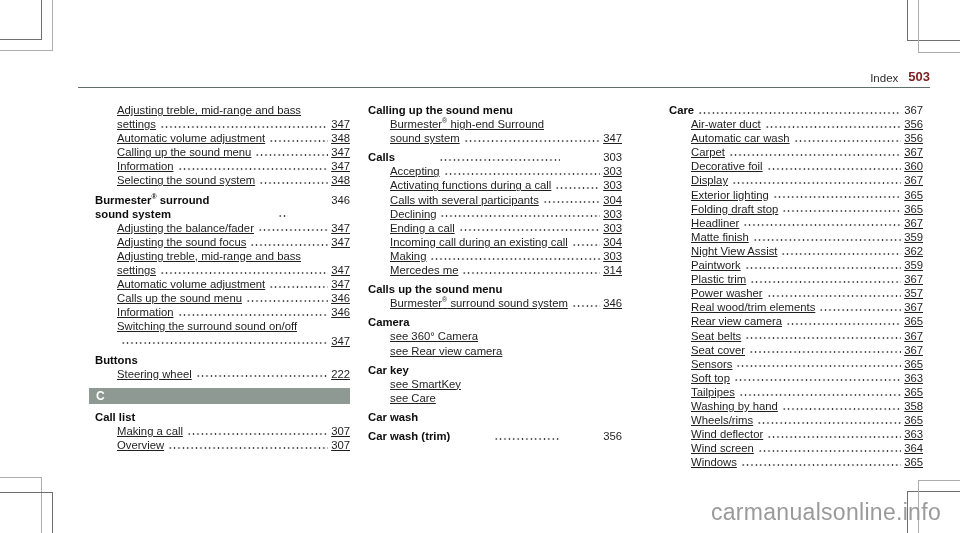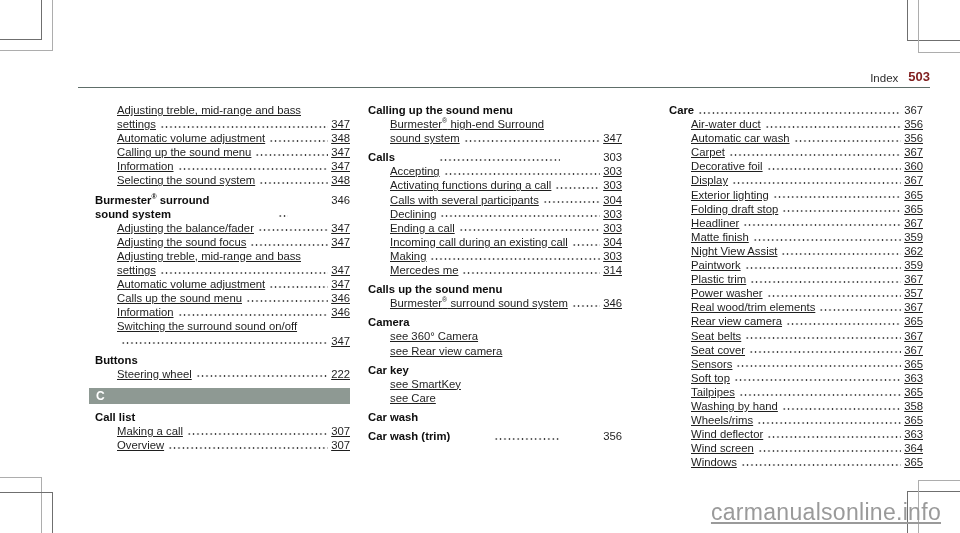--- a/index.html
+++ b/index.html
@@ -35,21 +35,21 @@
     line-height:16px;padding-left:7px;margin:7px 0 6px -6px;
   }
   
   .mark{position:absolute;width:60px;height:60px;border:1px solid #6f6f6f;box-sizing:border-box;background:transparent;}
   .mark.light{border-color:#adadad;}
   .m-tl-a{left:-18px;top:-20px;} .m-tl-b{left:-7px;top:-9px;}
   .m-tr-a{left:907px;top:-19px;} .m-tr-b{left:918px;top:-7px;}
   .m-bl-a{left:-18px;top:477px;} .m-bl-b{left:-7px;top:492px;}
   .m-br-a{left:907px;top:491px;} .m-br-b{left:918px;top:480px;}
   
-  .wm{position:absolute;top:499px;right:19px;font-size:23px;color:#9a9a9a;letter-spacing:0.3px;text-decoration:underline;}
+  .wm{position:absolute;top:499px;right:19px;font-size:23px;color:#9a9a9a;letter-spacing:0.3px;}
 </style>
 </head>
 <body>
 
 <div class="page">
 
   <div class="mark m-tl-a"></div>
   <div class="mark light m-tl-b"></div>
   <div class="mark m-tr-a"></div>
   <div class="mark light m-tr-b"></div>

